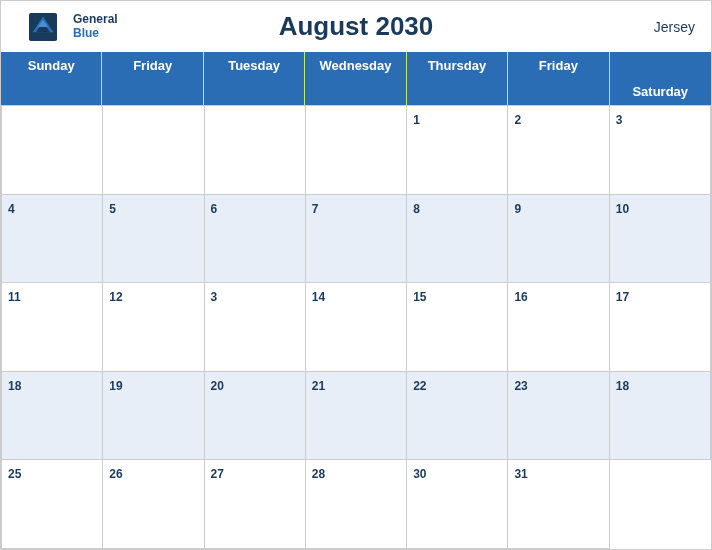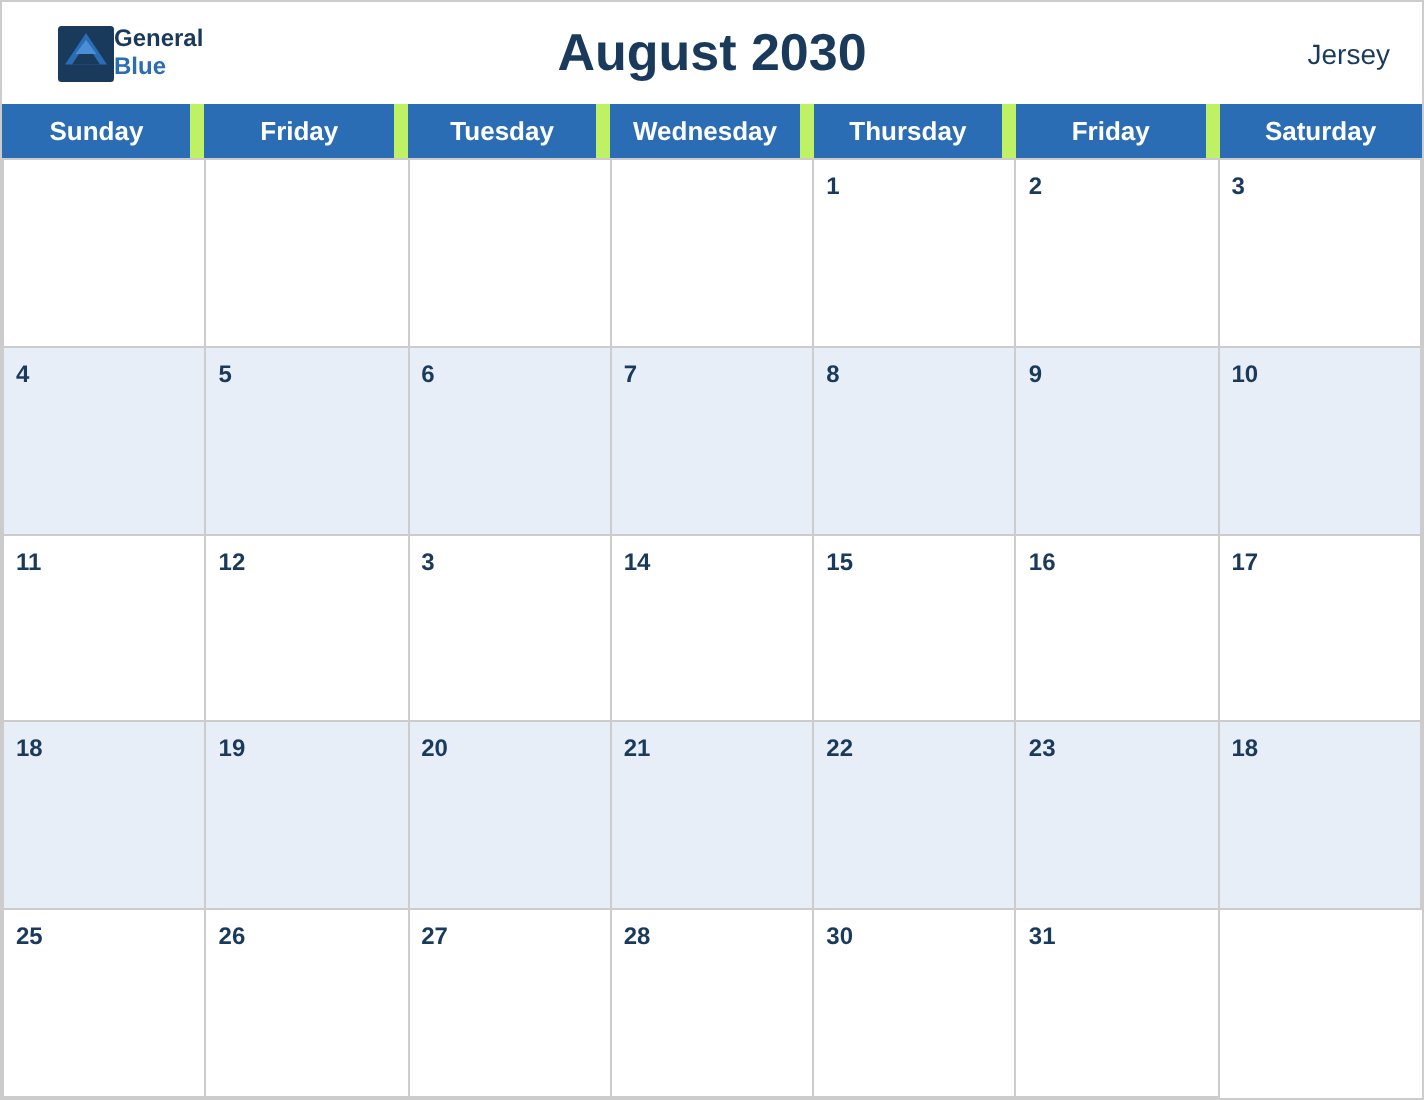--- a/index.html
+++ b/index.html
@@ -25,21 +25,21 @@
       position: relative;
       background: #fff;
     }
     .logo-area {
       position: absolute;
       left: 16px;
       top: 50%;
       transform: translateY(-50%);
       display: flex;
       align-items: center;
-      gap: 0;
+      gap: 16px;
       padding-left: 12px;
     }
     .logo-text-general {
       font-size: 12px;
       color: #1a3a5c;
       font-weight: bold;
       line-height: 1.1;
     }
     .logo-text-blue {
       font-size: 12px;
@@ -69,24 +69,25 @@
       display: grid;
       grid-template-columns: repeat(7, 1fr);
       background: #2a6db5;
     }
     .day-header {
       color: #fff;
       text-align: center;
       padding: 6px 0;
       font-size: 13px;
       font-weight: bold;
-      border-right: 7px solid #bef264;
+      border-right: 1px solid #bef264;
     }
     .day-header:last-child {
       border-right: none;
+      margin-top: 26px;
     }
     .calendar-grid {
       display: grid;
       grid-template-columns: repeat(7, 1fr);
       grid-template-rows: repeat(5, 1fr);
       flex: 1;
       border-left: 1px solid #ccc;
       border-top: 1px solid #ccc;
     }
     .calendar-cell {

